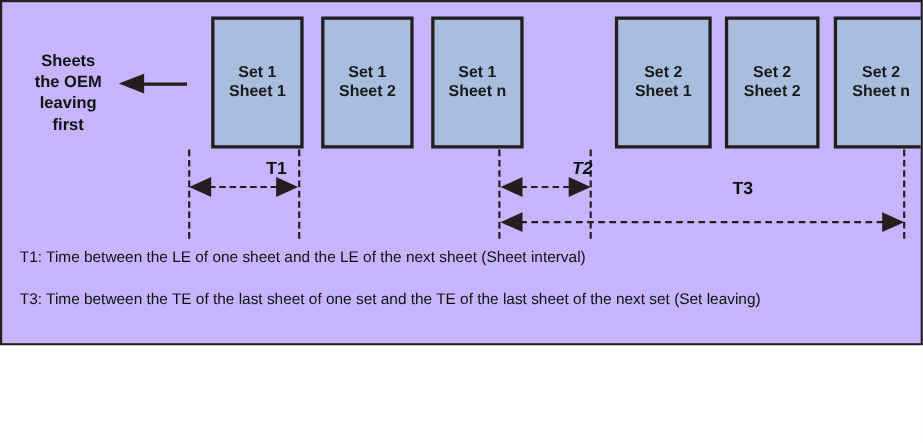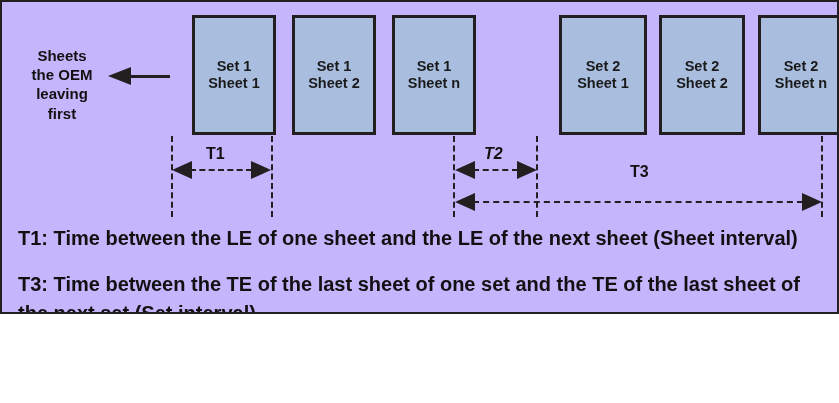--- a/index.html
+++ b/index.html
@@ -96,32 +96,33 @@
   }
   .arrow-left  { border-right: 20px solid #231f20; }
   .arrow-right { border-left: 20px solid #231f20; }
 
   .dim-label {
     position: absolute;
     font-size: 16px;
     font-weight: bold;
     color: #111111;
     white-space: nowrap;
+    margin-left: 36px;
   }
 
   
   #legend {
     position: absolute;
     left: 16px;
     top: 222px;
     width: 806px;
   }
   .legend-entry {
-    font-size: 20px;
-    font-weight: bold;
+    font-size: 14px;
+    font-weight: normal;
     color: #111111;
     line-height: 1.42;
     margin-bottom: 18px;
   }
 </style>
 </head>
 <body>
 
 <div id="figure">
 
@@ -180,16 +181,16 @@
   <div class="dim-line" style="left:471px; top:167px; width:45px;"></div>
   <div class="arrow-head arrow-right" style="left:515px; top:159px;"></div>
 
   <div class="dim-label" style="left:628px; top:161px;">T3</div>
   <div class="arrow-head arrow-left" style="left:453px; top:191px;"></div>
   <div class="dim-line" style="left:471px; top:199px; width:330px;"></div>
   <div class="arrow-head arrow-right" style="left:800px; top:191px;"></div>
 
   <div id="legend">
     <div class="legend-entry">T1: Time between the LE of one sheet and the LE of the next sheet (Sheet interval)</div>
-    <div class="legend-entry">T3: Time between the TE of the last sheet of one set and the TE of the last sheet of the next set (Set interval)</div>
+    <div class="legend-entry">T3: Time between the TE of the last sheet of one set and the TE of the last sheet of the next set (Set leaving)</div>
   </div>
 
 </div>
 
 </body></html>

